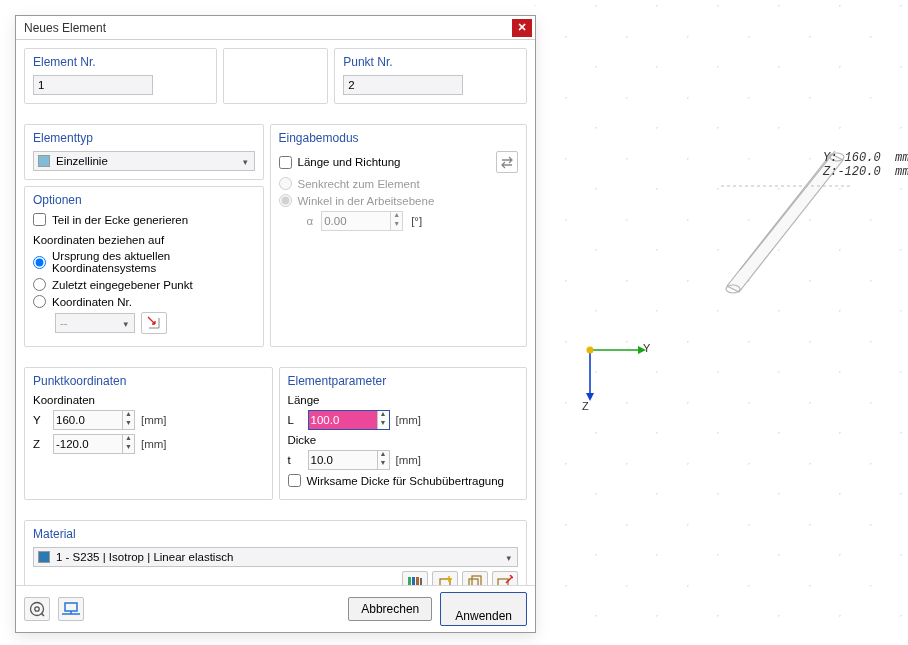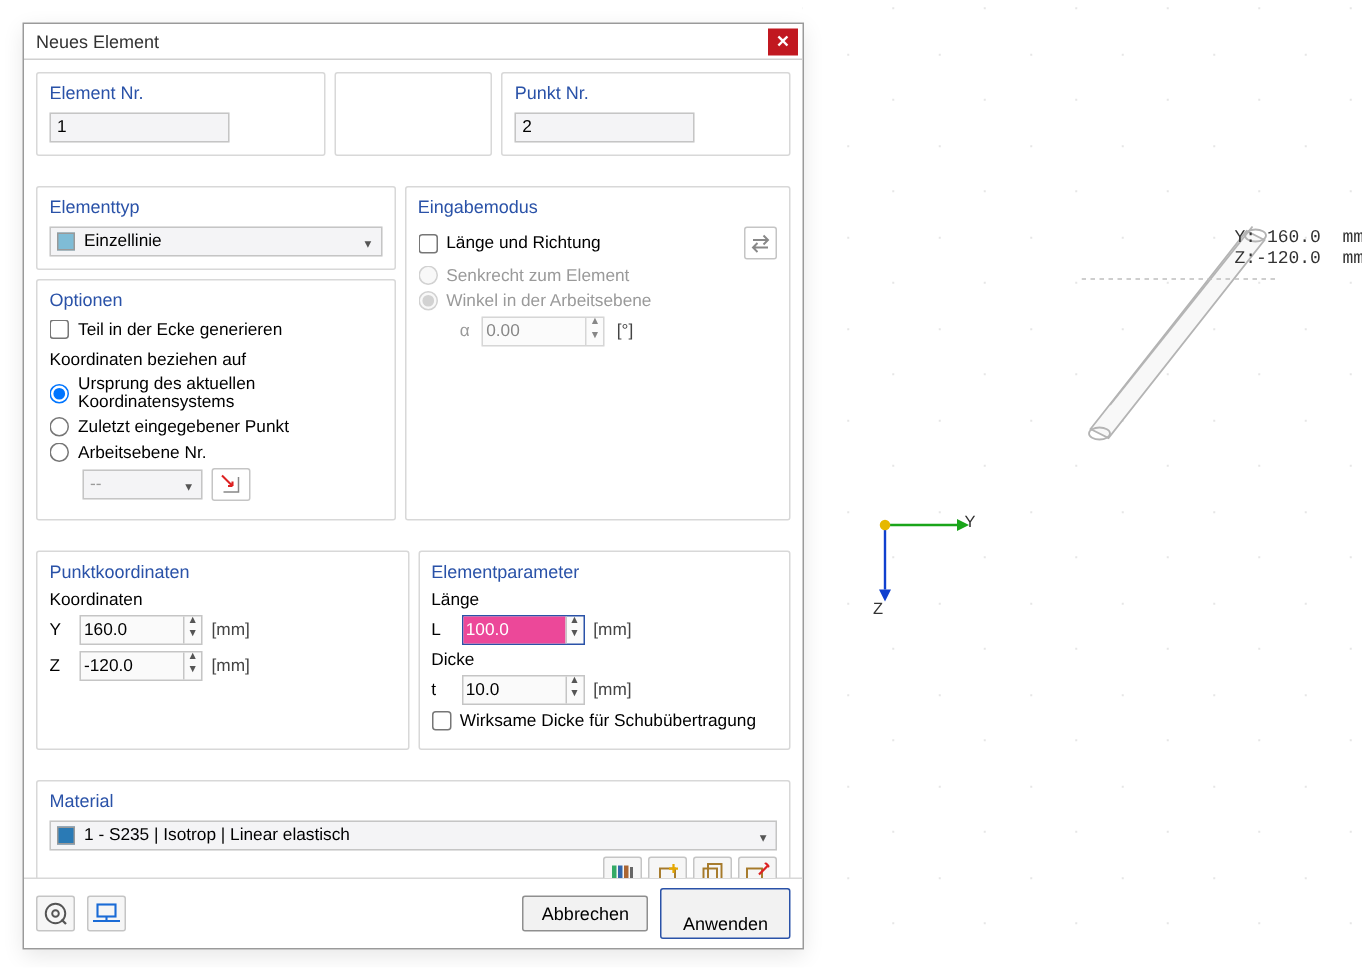--- a/index.html
+++ b/index.html
@@ -7,21 +7,21 @@
 
   
   .viewport { position: absolute; left: 535px; top: 0; width: 373px; height: 645px;
     background-image:
       radial-gradient(#e6e6e6 1px, transparent 1px),
       radial-gradient(#e6e6e6 1px, transparent 1px);
     background-size: 61px 61px, 61px 61px;
     background-position: 0 6px, 30px 36px;
   }
   .viewport .elem3d { position: absolute; left: 186px; top: 140px; }
-  .viewport .coord-label { position: absolute; left: 288px; top: 151px; font-family: "Consolas","Courier New",monospace; font-size: 12px; color: #333; white-space: pre; }
+  .viewport .coord-label { position: absolute; left: 288px; top: 151px; font-family: "Consolas","Courier New",monospace; font-size: 12px; color: #333; white-space: pre; font-style: italic; }
   .viewport .axes { position: absolute; left: 45px; top: 335px; }
   .viewport .axis-label { position: absolute; font-size: 11px; font-family: Arial; color:#333; }
   .viewport .axis-y { left: 108px; top: 342px; }
   .viewport .axis-z { left: 47px; top: 400px; }
 
   .dialog { position: absolute; left: 15px; top: 15px; width: 521px; height: 618px;
     border: 1px solid #9a9a9a; background: #fff; display: flex; flex-direction: column; box-shadow: 0 4px 14px rgba(0,0,0,.1);}
   .titlebar { display:flex; align-items:center; height:24px; border-bottom:1px solid #d0d0d0; padding-left:8px; }
   .titlebar .title { flex:1; color:#333; font-size:12px; }
   .btn-close { width:20px; height:18px; background:#c11820; color:#fff; display:flex; align-items:center; justify-content:center; font-size:11px; font-weight:bold; margin-right:3px; cursor:pointer;}
@@ -141,21 +141,21 @@
           <label class="radio">
             <input type="radio" name="kb" checked="" style=""> 
               <span>Ursprung des aktuellen Koordinatensystems</span>
           </label>
           <label class="radio">
             <input type="radio" name="kb" style=""> 
               <span>Zuletzt eingegebener Punkt</span>
           </label>
           <label class="radio">
             <input type="radio" name="kb" style=""> 
-              <span>Arbeitsebene Nr.</span>
+              <span>Koordinaten Nr.</span>
           </label>
           <div class="field indent">
             <div class="combo small disabled" style="color:#9a9a9a;">
               <span>--</span>
               <span class="chev">▾</span>
             </div>
             <div class="pick-btn">
               <svg width="16" height="16">
                   <path d="M2 2 L9 9 M9 9 L6 9 M9 9 L9 6" stroke="#d22" stroke-width="1.4" fill="none"></path>
                   <path d="M3 13 L13 13 L13 3" stroke="#888" stroke-width="1" fill="none"></path>

